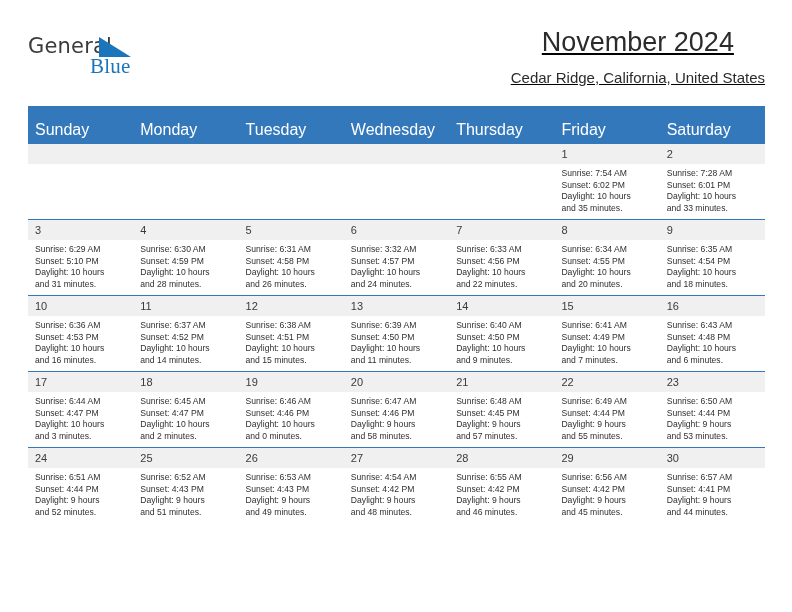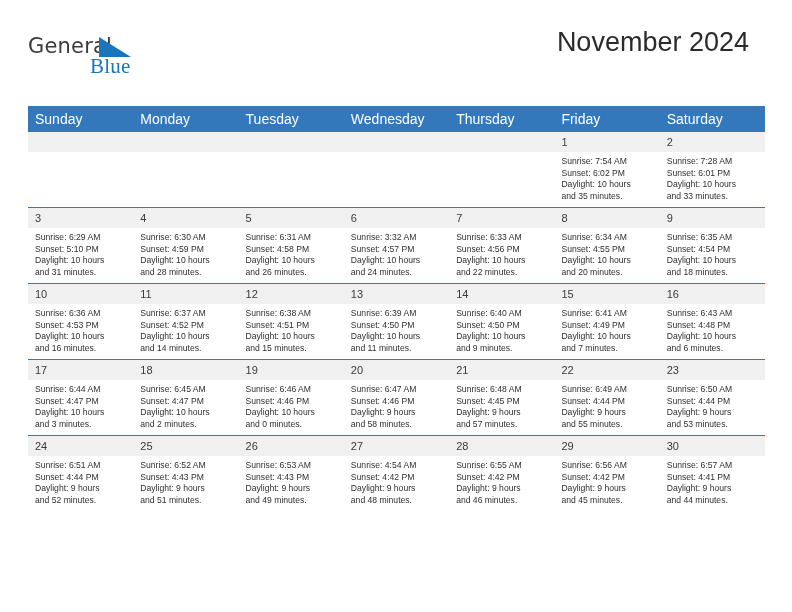--- a/index.html
+++ b/index.html
@@ -58,23 +58,24 @@
   }
   .logo-tri {
     position: absolute;
     left: 71px;
     top: 3px;
     width: 34px;
     height: 20px;
   }
   .title-block {
     position: absolute;
-    right: 16px;
+    right: 0;
     top: 0;
     text-align: center;
+    text-decoration: underline;
   }
   .cal-title {
     font-size: 27px;
     color: #2b2b2b;
     font-weight: 400;
     line-height: 32px;
     white-space: nowrap;
   }
   .cal-sub {
     font-size: 15px;
@@ -90,24 +91,24 @@
     position: absolute;
     left: 28px;
     top: 106px;
     width: 737px;
     border-collapse: collapse;
     table-layout: fixed;
   }
   .calendar th {
     background: #3478bc;
     color: #ffffff;
-    font-size: 14px;
+    font-size: 16px;
     font-weight: normal;
     text-align: left;
-    padding: 5px 0 5px 7px;
+    padding: 15px 0 5px 7px;
     height: 13px;
     border: none;
   }
   .calendar td {
     width: 105.28px;
     height: 75px;
     vertical-align: top;
     padding: 0;
     border: none;
     border-top: 1.4px solid #3478bc;
@@ -147,20 +148,21 @@
     <div class="logo">
       <span class="logo-general">General</span>
       <svg class="logo-tri" viewBox="0 0 34 20">
         <polygon points="0,0 0,20 32,20" fill="#1b75bb"></polygon>
       </svg>
       <span class="logo-blue">Blue</span>
     </div>
 
     <div class="title-block">
       <div class="cal-title">November 2024</div>
+      <div class="cal-sub">Cedar Ridge, California, United States</div>
     </div>
 
   </div>
 
   <table class="calendar">
     <thead>
       <tr>
         <th>Sunday</th>
         <th>Monday</th>
         <th>Tuesday</th>

